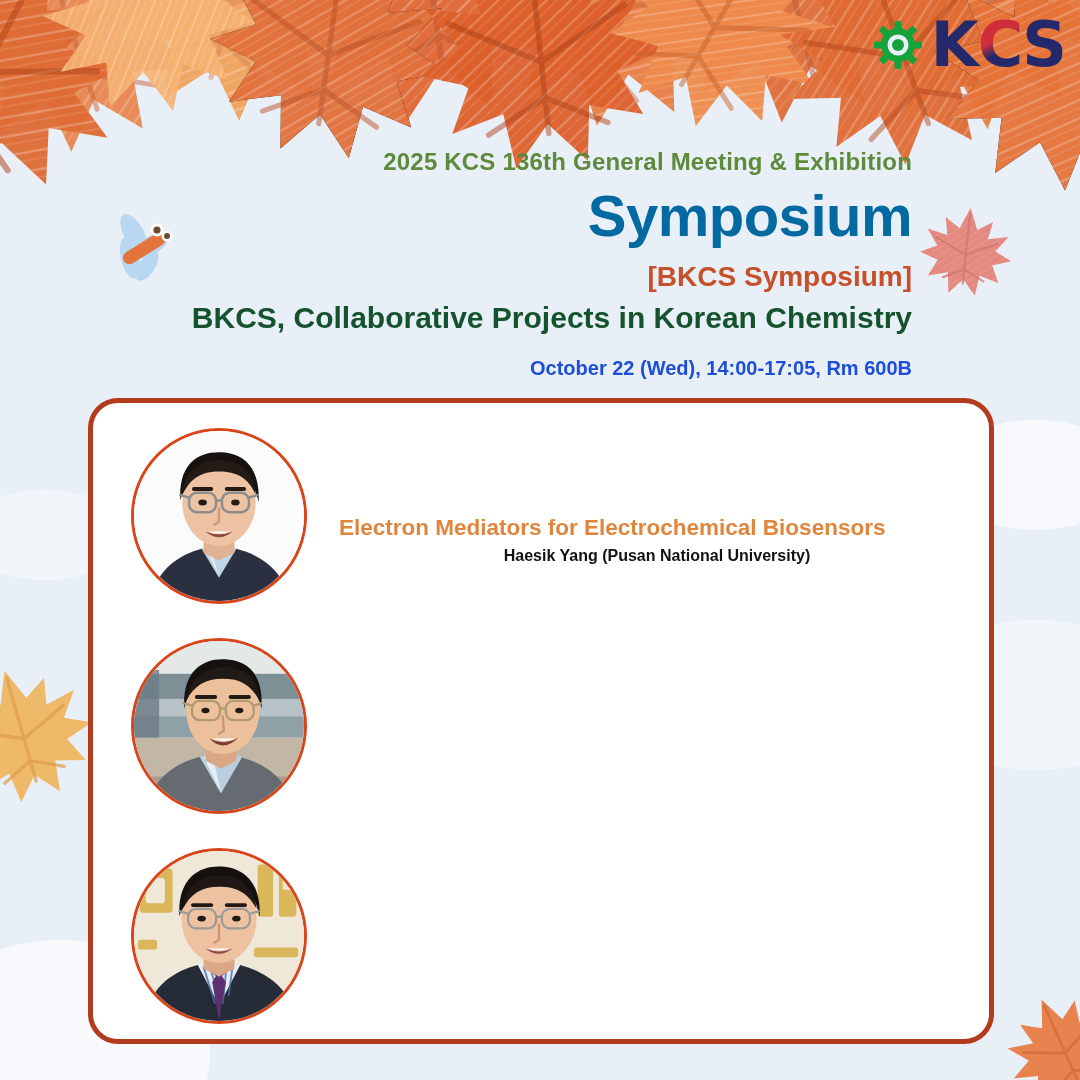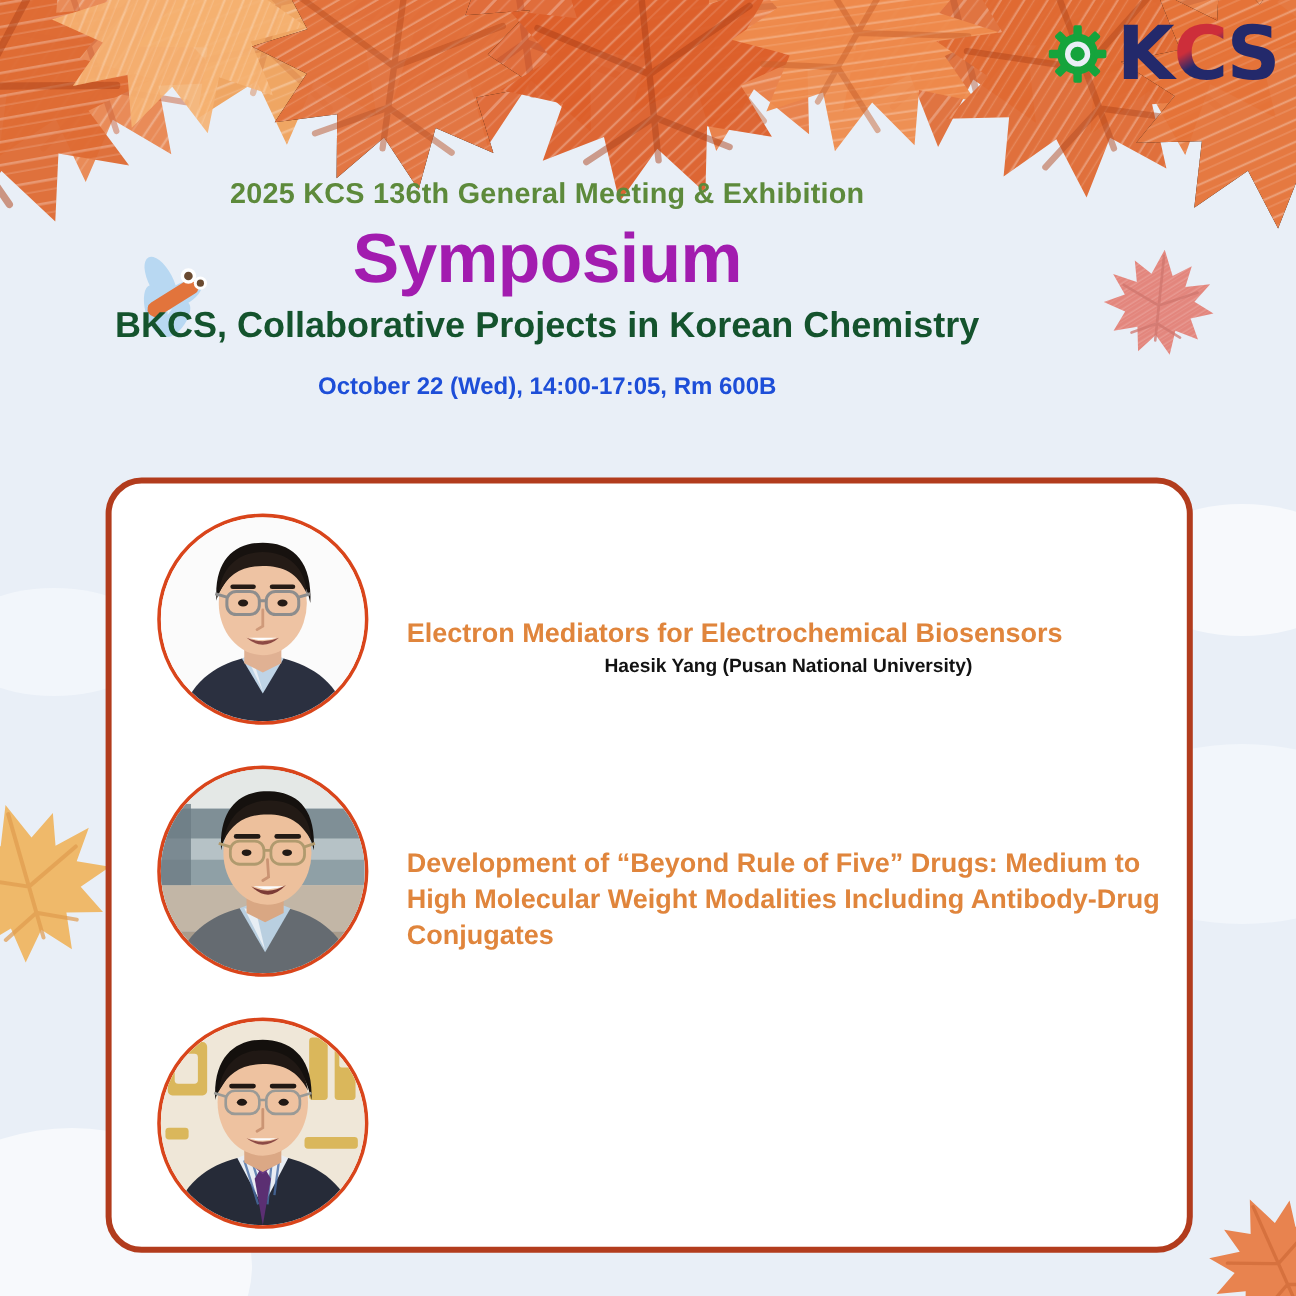--- a/index.html
+++ b/index.html
@@ -33,27 +33,27 @@
   }
   #kcslogo .gearwrap{width:50px;height:50px;}
   #kcslogo .word{display:flex;align-items:baseline;}
   #kcslogo .word span{
     font-family:"DejaVu Sans", sans-serif;
     font-size:62px;font-weight:700;line-height:1;
     letter-spacing:-1px;color:#23296b;
   }
 
   
-  #headings{position:absolute;left:0;top:0;width:912px;text-align:center;z-index:30;}
+  #headings{position:absolute;left:0;top:0;width:912px;text-align:right;z-index:30;}
   .eyebrow{
     margin-top:148px;font-size:24px;font-weight:700;color:#5d8a3b;
     letter-spacing:.2px;
   }
   .bigtitle{
-    margin-top:10px;font-size:58px;font-weight:700;color:#a21caf;
+    margin-top:10px;font-size:58px;font-weight:700;color:#0369a1;
     letter-spacing:-.5px;line-height:1.05;
   }
   .sub1{margin-top:14px;font-size:28px;font-weight:700;color:#c5502a;}
   .sub2{margin-top:8px;font-size:30px;font-weight:700;color:#14532d;}
   .datetime{margin-top:22px;font-size:20px;font-weight:700;color:#1d4ed8;}
 
   
   #card{
     position:absolute;left:88px;top:398px;width:906px;height:646px;
     background:#ffffff;border:5px solid #b23c1d;border-radius:30px;
@@ -266,20 +266,21 @@
         <g fill="none" stroke="#d06b38" stroke-width="5" stroke-linecap="round" opacity=".75">
           <path d="M0,72 L0,-88 M0,6 L-70,-26 M0,6 L70,-26 M0,40 L-46,62 M0,40 L46,62"></path>
         </g>
       </g>
     </svg>
   </div>
 
   <div id="headings">
     <div class="eyebrow">2025 KCS 136th General Meeting &amp; Exhibition</div>
     <div class="bigtitle">Symposium</div>
+    <div class="sub1">[BKCS Symposium]</div>
     <div class="sub2">BKCS, Collaborative Projects in Korean Chemistry</div>
     <div class="datetime">October 22 (Wed), 14:00-17:05, Rm 600B</div>
   </div>
 
   <div id="card">
 
     <div class="row r0">
       <div class="avatar">
         <svg viewBox="0 0 176 176" preserveAspectRatio="xMidYMid slice">
           <rect width="176" height="176" fill="#fbfbfb"></rect>
@@ -356,21 +357,20 @@
             <ellipse cx="74" cy="72" rx="4.2" ry="2.8"></ellipse>
             <ellipse cx="109" cy="72" rx="4.2" ry="2.8"></ellipse>
           </g>
           <path d="M92,78 L93,93 L88,96" fill="none" stroke="#ca9373" stroke-width="2.4" stroke-linecap="round"></path>
 
           <path d="M78,101 Q93,116 108,100 Q93,109 78,101 Z" fill="#7c3b36"></path>
           <path d="M80,101 Q93,106 106,101 Z" fill="#fbfbfb"></path>
         </svg>
       </div>
       <div class="talk">
-        <div class="title">Development of “Beyond Rule of Five” Drugs: Medium to High Molecular Weight Modalities Including Antibody-Drug Conjugates</div>
       </div>
     </div>
 
     <div class="row r2">
       <div class="avatar">
         <svg viewBox="0 0 176 176" preserveAspectRatio="xMidYMid slice">
 
           <rect width="176" height="176" fill="#efe7d8"></rect>
           <g fill="#d8b24e" opacity=".9">
             <rect x="6" y="18" width="34" height="46" rx="4"></rect>

